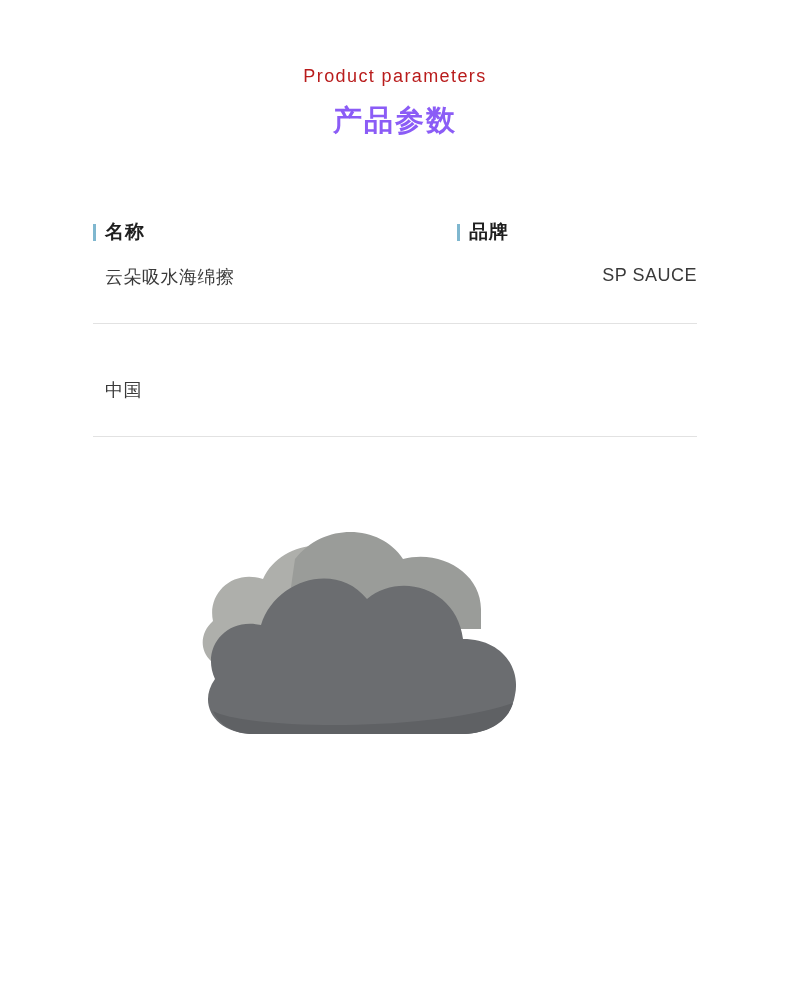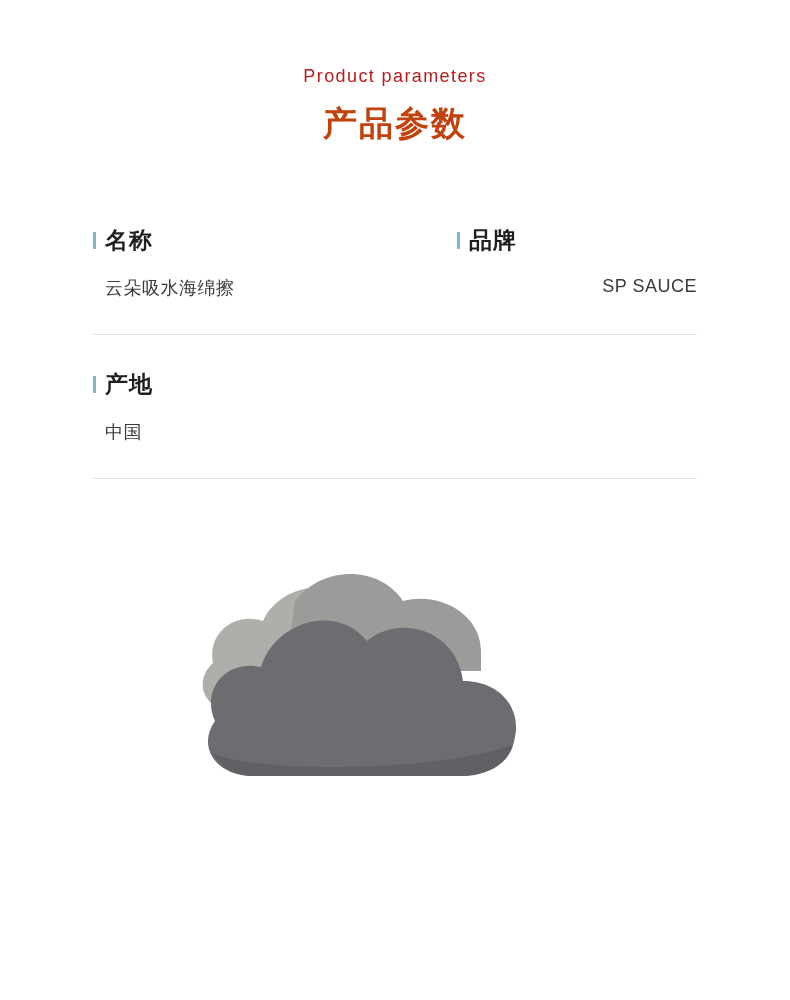--- a/index.html
+++ b/index.html
@@ -22,24 +22,24 @@
     padding-top: 66px;
   }
   .header-sub {
     font-size: 18px;
     letter-spacing: 1.4px;
     color: #b91c1c;
     font-family: Liberation Sans, sans-serif;
     margin-bottom: 14px;
   }
   .header-title {
-    font-size: 34px;
+    font-size: 29px;
     font-weight: bold;
     letter-spacing: 2px;
-    color: #c2410c;
+    color: #8b5cf6;
   }
 
   
   .specs {
     width: 604px;
     margin: 78px auto 0 auto;
   }
   .spec-row {
     display: flex;
     border-bottom: 1px solid #e2e2e2;
@@ -52,21 +52,21 @@
     box-sizing: border-box;
     padding-bottom: 34px;
   }
   .spec-cell.right {
     padding-left: 62px;
     text-align: right;
   }
   .spec-label {
     display: flex;
     align-items: center;
-    font-size: 23px;
+    font-size: 19px;
     font-weight: bold;
     color: #1f1f1f;
     letter-spacing: 1px;
   }
   .spec-bar {
     display: inline-block;
     width: 3px;
     height: 17px;
     background: #7fb7cf;
     margin-right: 9px;
@@ -121,24 +121,20 @@
       <div class="spec-label">
         <span class="spec-bar" style="background: rgb(127, 183, 207);"></span>
         <span>品牌</span>
       </div>
       <div class="spec-value">SP SAUCE</div>
     </div>
   </div>
 
   <div class="spec-row second">
     <div class="spec-cell left">
-      <div class="spec-label">
-        <span class="spec-bar" style="background: rgb(127, 183, 207);"></span>
-        <span>产地</span>
-      </div>
       <div class="spec-value">中国</div>
     </div>
   </div>
 
 </div>
 
 <div class="product-area">
 
   <svg class="cloud-wrap" viewBox="0 0 400 260">
 

